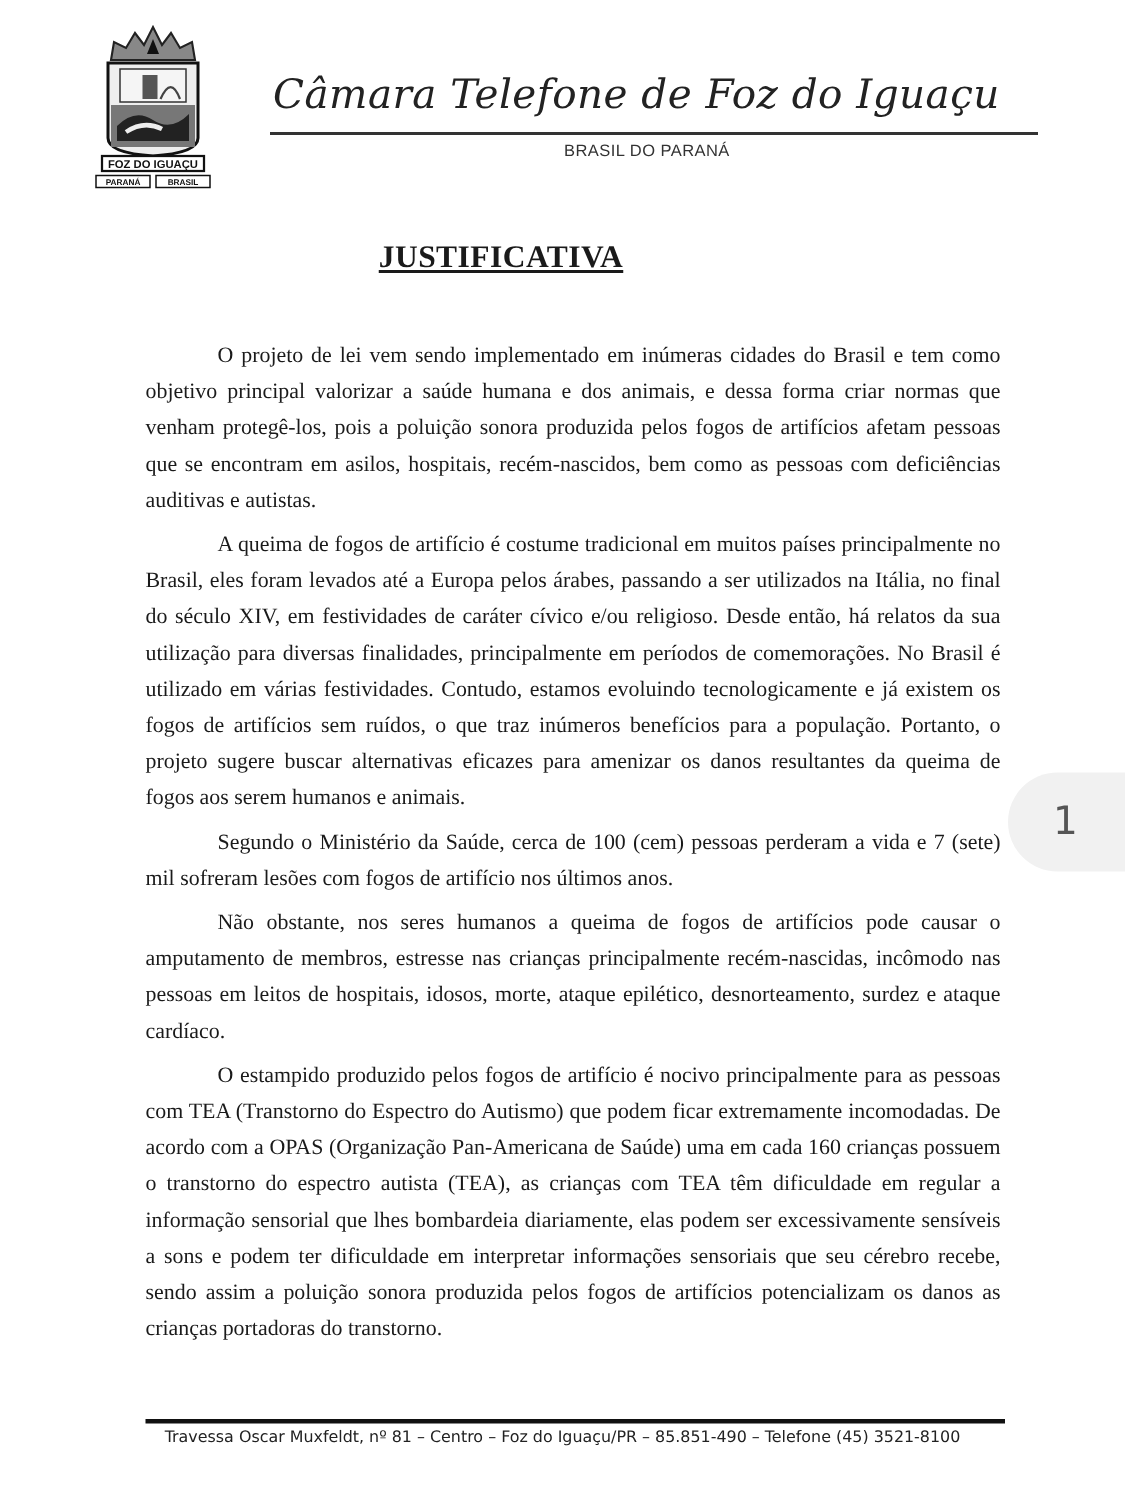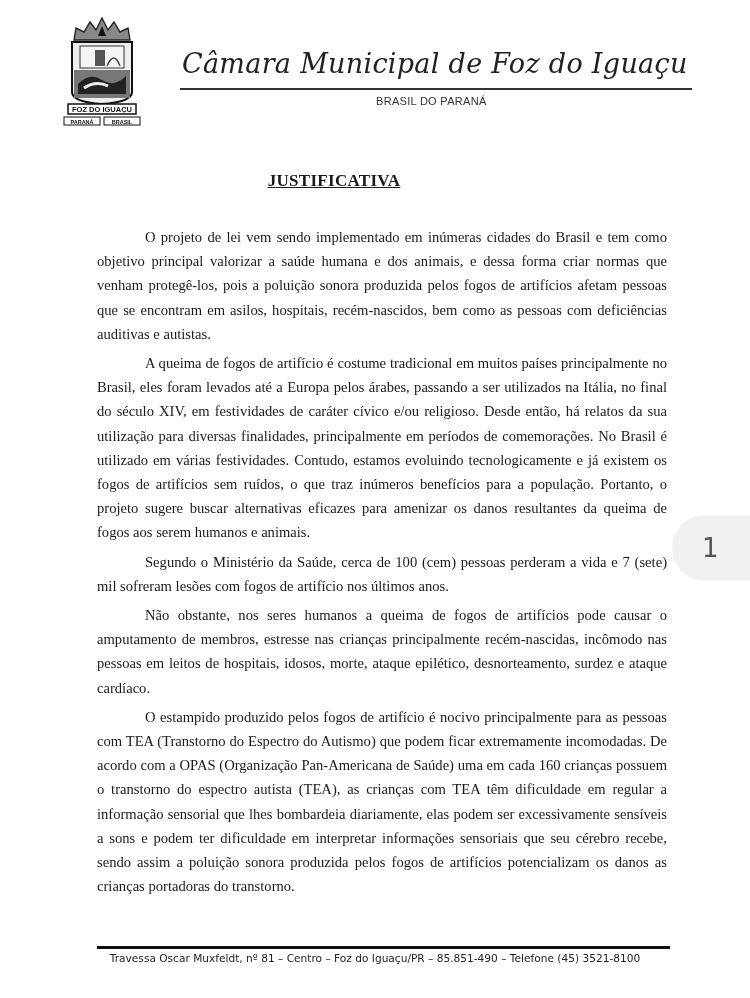--- a/index.html
+++ b/index.html
@@ -13,22 +13,22 @@
     position: absolute; left: 182px; top: 48px;
     font-family: "DejaVu Serif", serif; font-style: italic;
     font-size: 27px; color: #222; letter-spacing: 0.3px; white-space: nowrap;
   }
   .header-rule { position: absolute; left: 180px; top: 88px; width: 512px; height: 2px; background: #333; }
   .header-sub {
     position: absolute; left: 376px; top: 95px;
     font-family: "Liberation Sans", sans-serif; font-size: 11px; color: #333; letter-spacing: 0.3px;
   }
   .doc-heading {
-    position: absolute; left: 0; width: 668px; top: 171px; text-align: center;
-    font-weight: bold; font-size: 17px; text-decoration: underline; letter-spacing: 0.3px;
+    position: absolute; left: 0; width: 668px; top: 159px; text-align: center;
+    font-weight: bold; font-size: 21px; text-decoration: underline; letter-spacing: 0.3px;
   }
   .body-text {
     position: absolute; left: 97px; top: 205px; width: 570px;
     font-size: 14.6px; line-height: 24.2px; text-align: justify; margin-top: 20px;
   }
   .body-text p { margin: 0 0 5px 0; text-indent: 48px; }
   .footer-rule { position: absolute; left: 97px; top: 946px; width: 573px; height: 3px; background: #111; }
   .footer-text {
     position: absolute; left: 0; width: 750px; top: 952px; text-align: center;
     font-family: "DejaVu Sans", sans-serif; font-size: 10.6px; color: #222;
@@ -57,21 +57,21 @@
   <path d="M22 74 Q34 66 46 72" fill="none" stroke="#eee" stroke-width="3"></path>
 
   <rect x="6" y="90" width="68" height="10" fill="#fff" stroke="#111" stroke-width="1.5"></rect>
   <text x="40" y="98" text-anchor="middle" font-family="Liberation Sans, sans-serif" font-weight="bold" font-size="7.5" fill="#111">FOZ DO IGUAÇU</text>
   <rect x="2" y="103" width="36" height="8" fill="#fff" stroke="#111" stroke-width="1"></rect>
   <rect x="42" y="103" width="36" height="8" fill="#fff" stroke="#111" stroke-width="1"></rect>
   <text x="20" y="109.5" text-anchor="middle" font-family="Liberation Sans, sans-serif" font-size="5.5" font-weight="bold" fill="#111">PARANÁ</text>
   <text x="60" y="109.5" text-anchor="middle" font-family="Liberation Sans, sans-serif" font-size="5.5" font-weight="bold" fill="#111">BRASIL</text>
 </svg>
 
-<div class="header-title">Câmara Municipal de Foz do Iguaçu</div>
+<div class="header-title">Câmara Telefone de Foz do Iguaçu</div>
 <div class="header-rule"></div>
 <div class="header-sub">BRASIL DO PARANÁ</div>
 
 <div class="doc-heading">JUSTIFICATIVA</div>
 
 <div class="body-text">
   <p>O projeto de lei vem sendo implementado em inúmeras cidades do Brasil e tem como objetivo principal valorizar a saúde humana e dos animais, e dessa forma criar normas que venham protegê-los, pois a poluição sonora produzida pelos fogos de artifícios afetam pessoas que se encontram em asilos, hospitais, recém-nascidos, bem como as pessoas com deficiências auditivas e autistas.</p>
   <p>A queima de fogos de artifício é costume tradicional em muitos países principalmente no Brasil, eles foram levados até a Europa pelos árabes, passando a ser utilizados na Itália, no final do século XIV, em festividades de caráter cívico e/ou religioso. Desde então, há relatos da sua utilização para diversas finalidades, principalmente em períodos de comemorações. No Brasil é utilizado em várias festividades. Contudo, estamos evoluindo tecnologicamente e já existem os fogos de artifícios sem ruídos, o que traz inúmeros benefícios para a população. Portanto, o projeto sugere buscar alternativas eficazes para amenizar os danos resultantes da queima de fogos aos serem humanos e animais.</p>
   <p>Segundo o Ministério da Saúde, cerca de 100 (cem) pessoas perderam a vida e 7 (sete) mil sofreram lesões com fogos de artifício nos últimos anos.</p>
   <p>Não obstante, nos seres humanos a queima de fogos de artifícios pode causar o amputamento de membros, estresse nas crianças principalmente recém-nascidas, incômodo nas pessoas em leitos de hospitais, idosos, morte, ataque epilético, desnorteamento, surdez e ataque cardíaco.</p>

